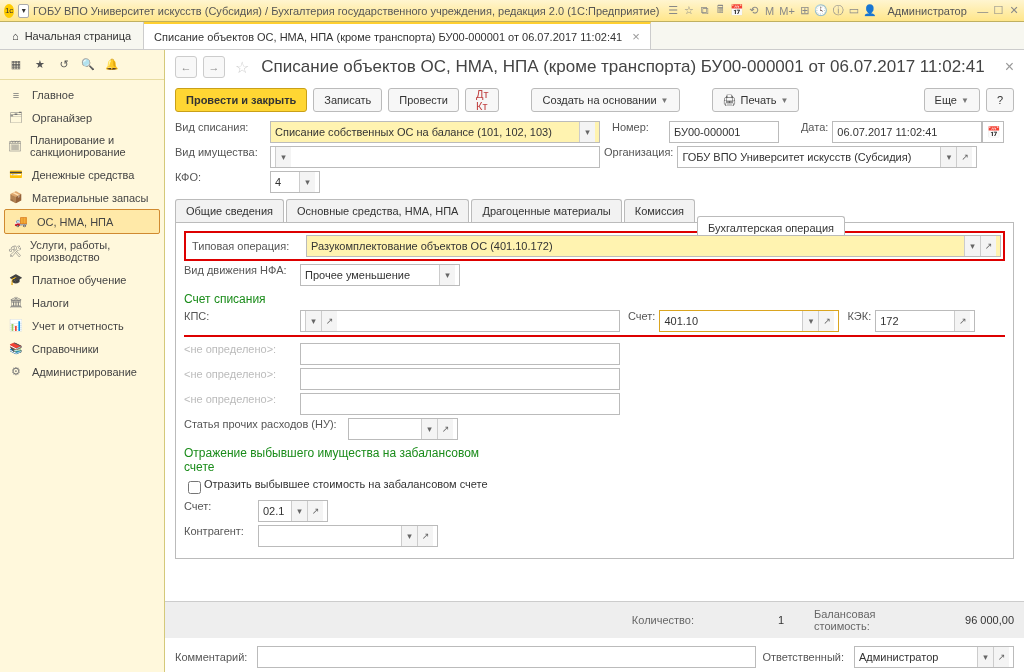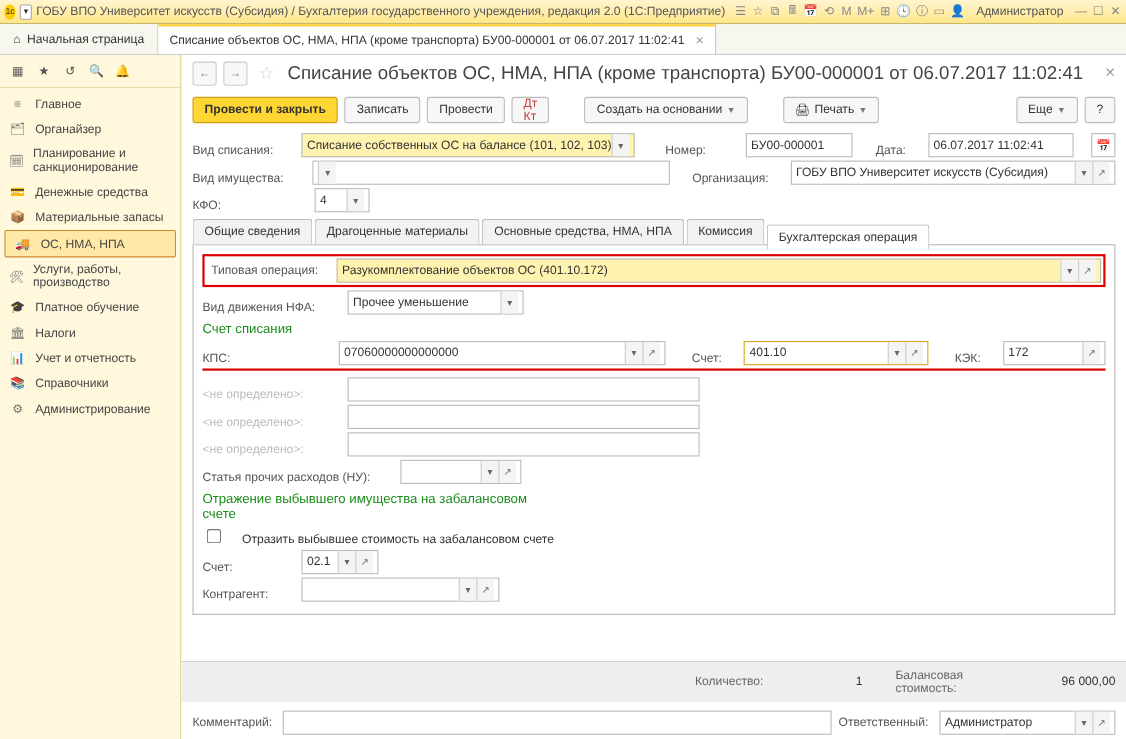--- a/index.html
+++ b/index.html
@@ -26,31 +26,31 @@
 .main{flex:1;background:#fff;display:flex;flex-direction:column;overflow:hidden}
 .dochead{display:flex;align-items:center;padding:6px 10px;gap:6px}
 .navbtn{width:22px;height:22px;border:1px solid #ccc;background:#f8f8f8;border-radius:3px;display:inline-flex;align-items:center;justify-content:center;color:#888;cursor:pointer}
 .dtitle{font-size:17px;color:#444;margin-left:6px;flex:1}
 .closex{color:#999;font-size:16px;cursor:pointer}
 .toolbar{display:flex;align-items:center;padding:4px 10px;gap:6px;flex-wrap:wrap}
 .btn{height:24px;border:1px solid #bbb;background:#f7f7f7;border-radius:3px;padding:0 10px;display:inline-flex;align-items:center;gap:4px;cursor:pointer;font-size:11px}
 .btn.primary{background:#ffd633;border-color:#c9a018;font-weight:bold}
 .btn .car{font-size:8px;color:#777}
 .formarea{padding:2px 10px;overflow:auto;flex:1}
-.row{display:flex;align-items:flex-end;margin:3px 0;gap:16px}
+.row{display:flex;align-items:flex-start;margin:3px 0;gap:0}
 .lbl{width:95px;color:#555;font-size:11px}
 .lbls{color:#555;font-size:11px;margin-right:4px}
 .inp{height:22px;border:1px solid #bbb;background:#fff;padding:0 4px;display:flex;align-items:center;font-size:11px;position:relative}
 .inp.hl{background:#fff3b0}
 .inp .dd,.inp .open{width:16px;height:100%;border-left:1px solid #ccc;display:inline-flex;align-items:center;justify-content:center;font-size:9px;color:#666;cursor:pointer;background:#f4f4f4}
 .inp .val{flex:1;overflow:hidden;white-space:nowrap}
 .placeholder{color:#bbb}
 .tabs{display:flex;border-bottom:1px solid #bbb;margin-top:6px}
 .tabh{padding:5px 10px;border:1px solid #bbb;border-bottom:none;background:#f2f2f2;margin-right:2px;border-radius:3px 3px 0 0;cursor:pointer;font-size:11px}
-.tabh.active{background:#fff;position:relative;top:5px}
+.tabh.active{background:#fff;position:relative;top:17px}
 .tabcontent{border:1px solid #bbb;border-top:none;padding:8px}
 .redbox{border:2px solid #d00;display:flex;align-items:center;padding:2px}
 .redline{height:2px;background:#d00;margin:2px 0 6px 0}
 .yellowbox{border:1px solid #daa520}
 .sect{color:#1a8c1a;font-size:12px;margin:6px 0 4px 0}
 .footer{border-top:1px solid #ccc;background:#fff}
 .sumrow{display:flex;justify-content:flex-end;align-items:center;background:#eee;padding:6px 10px;gap:30px;margin-bottom:4px}
 .sumrow .sl{color:#666}
 .sumrow .sv{min-width:60px;text-align:right}
 .commentrow{display:flex;align-items:center;padding:4px 10px;gap:6px}
@@ -193,21 +193,21 @@
       <div class="row">
         <span class="lbl">Вид списания:</span>
         <div class="inp hl" style="width:330px">
             <span class="val">Списание собственных ОС на балансе (101, 102, 103)</span>
             <span class="dd">▾</span>
           </div>
         <span class="lbls" style="margin-left:12px">Номер:</span>
         <div class="inp" style="width:110px;margin-left:16px">
             <span class="val">БУ00-000001</span>
           </div>
-        <span class="lbls" style="margin-left:5px">Дата:</span>
+        <span class="lbls" style="margin-left:22px">Дата:</span>
         <div class="inp" style="width:150px">
             <span class="val">06.07.2017 11:02:41</span>
           </div>
         <div class="inp" style="width:22px">📅</div>
       </div>
       <div class="row">
         <span class="lbl">Вид имущества:</span>
         <div class="inp" style="width:330px">
             <span class="dd">▾</span>
           </div>
@@ -221,22 +221,22 @@
       <div class="row">
         <span class="lbl">КФО:</span>
         <div class="inp" style="width:50px">
             <span class="val">4</span>
             <span class="dd">▾</span>
           </div>
       </div>
 
       <div class="tabs">
         <div class="tabh">Общие сведения</div>
+        <div class="tabh">Основные средства, НМА, НПА</div>
         <div class="tabh">Драгоценные материалы</div>
-        <div class="tabh">Основные средства, НМА, НПА</div>
         <div class="tabh">Комиссия</div>
         <div class="tabh active">Бухгалтерская операция</div>
       </div>
       <div class="tabcontent">
         <div class="redbox">
           <span class="lbls" style="margin-left:4px;width:110px">Типовая операция:</span>
           <div class="inp hl" style="flex:1">
               <span class="val">Разукомплектование объектов ОС (401.10.172)</span>
               <span class="dd">▾</span>
               <span class="open">↗</span>
@@ -246,21 +246,20 @@
           <span class="lbls" style="width:112px">Вид движения НФА:</span>
           <div class="inp" style="width:160px">
               <span class="val">Прочее уменьшение</span>
               <span class="dd">▾</span>
             </div>
         </div>
         <div class="sect">Счет списания</div>
         <div class="row">
           <span class="lbls" style="width:112px">КПС:</span>
           <div class="inp" style="width:320px">
-              <span class="val">07060000000000000</span>
               <span class="dd">▾</span>
               <span class="open">↗</span>
             </div>
           <span class="lbls" style="margin-left:8px">Счет:</span>
           <div class="inp yellowbox" style="width:180px">
               <span class="val">401.10</span>
               <span class="dd">▾</span>
               <span class="open">↗</span>
             </div>
           <span class="lbls" style="margin-left:8px">КЭК:</span>

